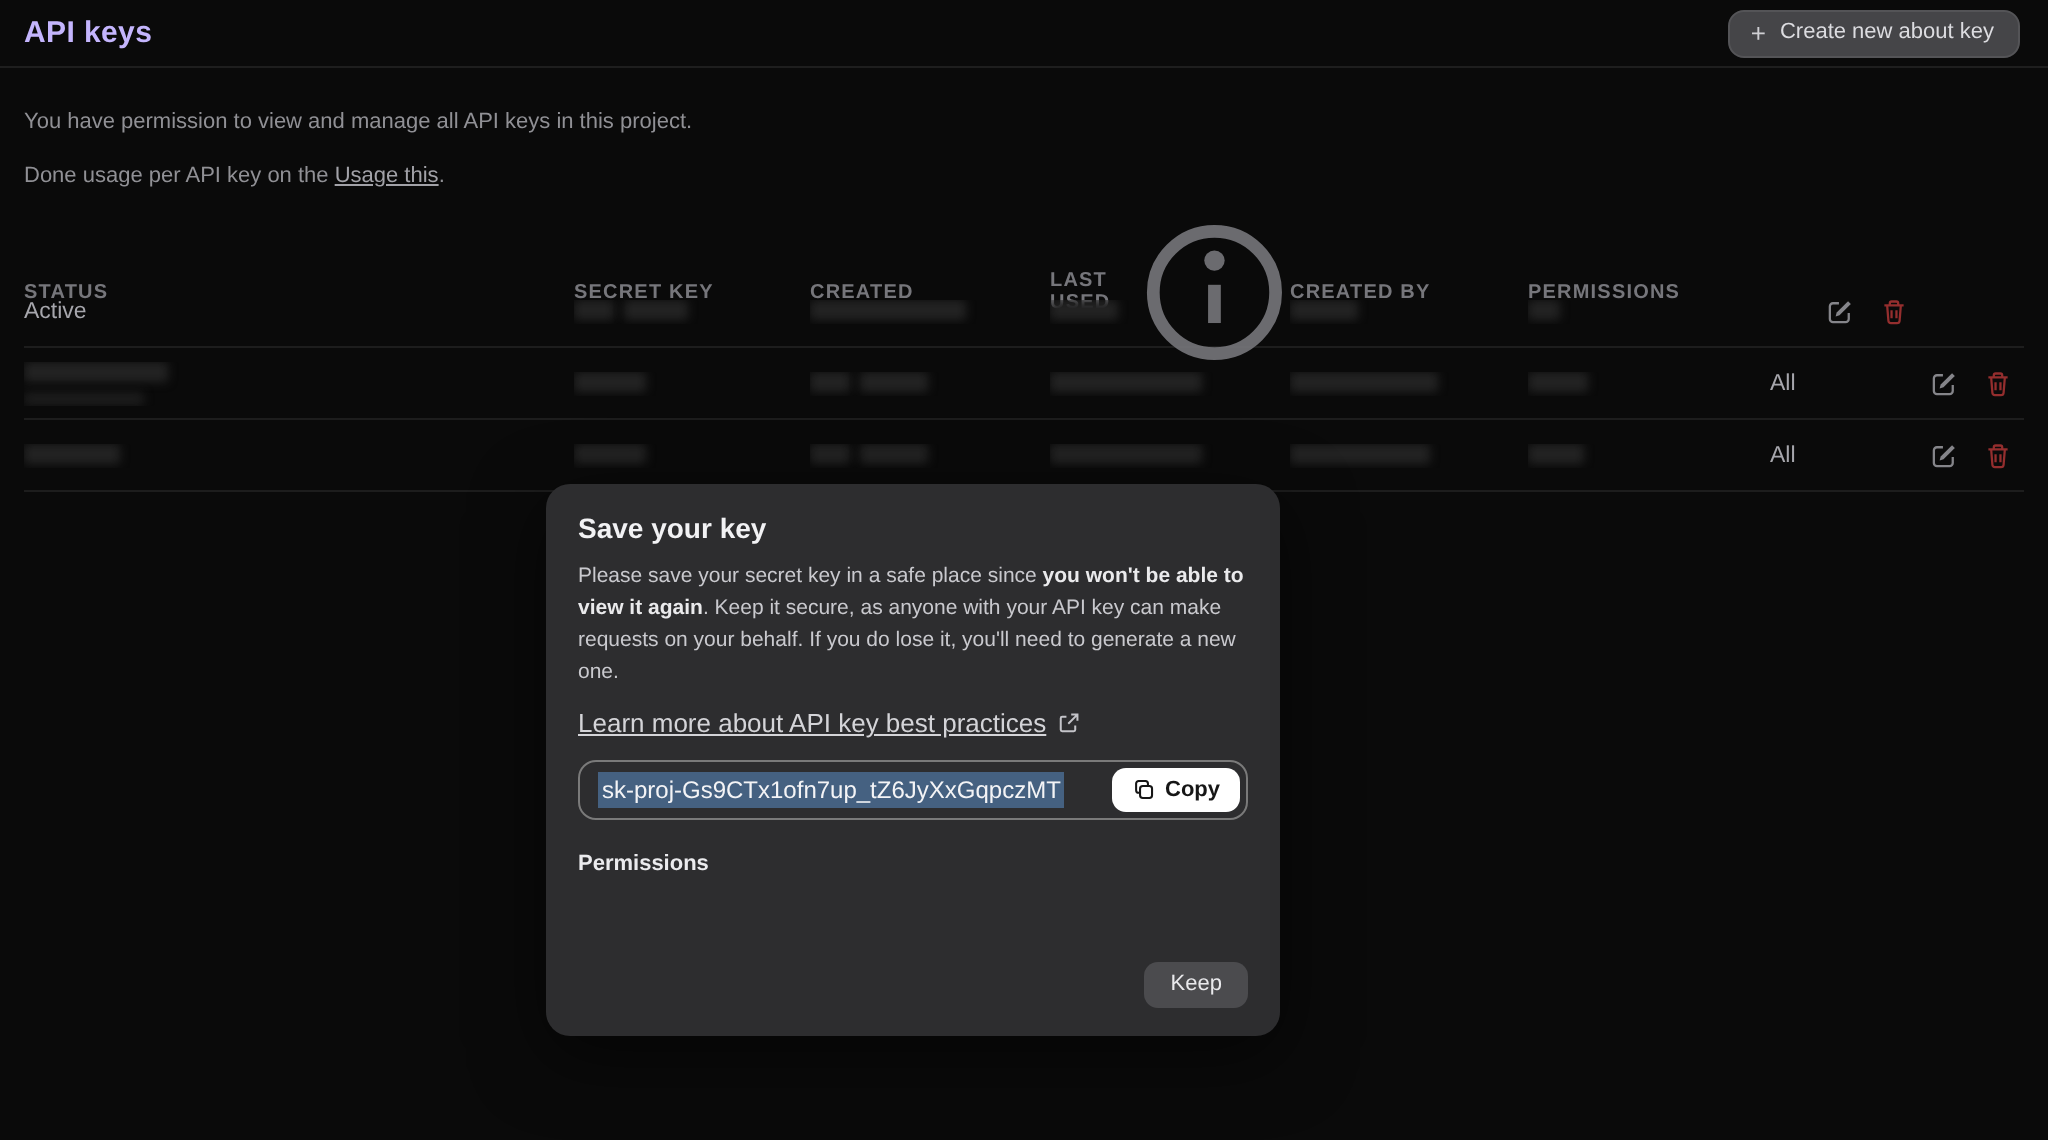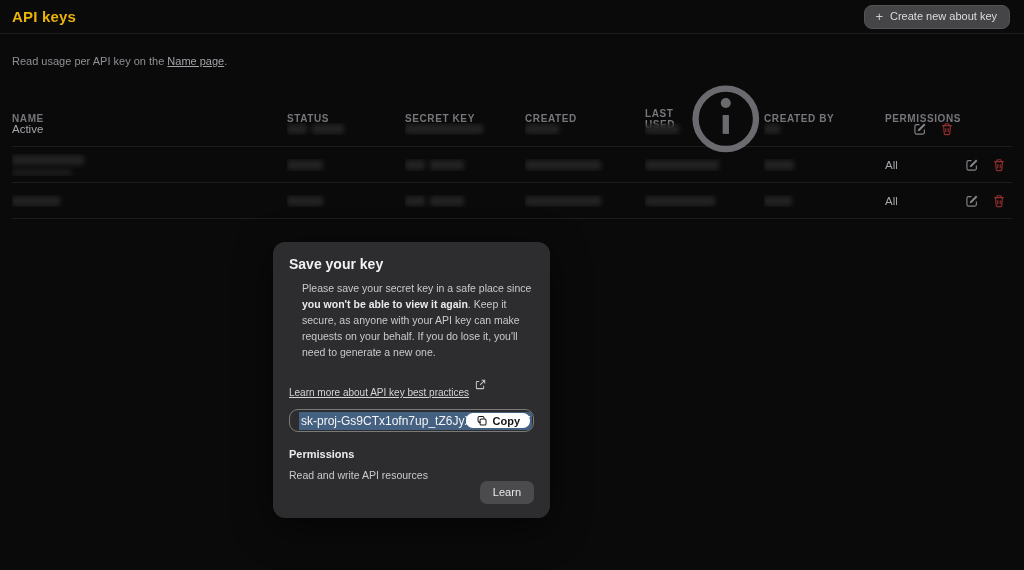--- a/index.html
+++ b/index.html
@@ -9,21 +9,21 @@
     font-family:"Liberation Sans", sans-serif;
     color:#a6a6ac;
     position:relative;
     overflow:hidden;
   }
   
   .page-header {
     height:34px; display:flex; align-items:center; justify-content:space-between;
     padding:0 14px 0 12px; border-bottom:1px solid #1e1e1e;
   }
-  .page-title { font-size:15px; font-weight:600; color:#eab308; letter-spacing:.2px; }
+  .page-title { font-size:15px; font-weight:600; color:#c4b5fd; letter-spacing:.2px; }
   .create-btn {
     display:flex; align-items:center; gap:7px;
     background:#454548; border:1px solid #545457; border-radius:8px;
     color:#dcdce0; font-size:11px; font-family:inherit;
     padding:4px 12px 5px 10px; cursor:pointer;
   }
   .create-btn .plus { font-size:13px; line-height:1; color:#cfcfd3; }
   
   .main { padding:20px 12px 0 12px; }
   .intro p { font-size:11px; line-height:14px; color:#909095; margin-bottom:13px; white-space:nowrap; }
@@ -47,30 +47,30 @@
     border-radius:2px; filter:blur(2.5px); vertical-align:middle;
   }
   .blur-sub { height:7px; background:#1c1c1c; border-radius:2px; filter:blur(2.5px); margin-top:3px; }
   .actions { display:flex; justify-content:flex-end; align-items:center; gap:13px; padding-right:6px; }
   .icon-btn { background:none; border:none; padding:0; cursor:pointer; color:#85858a; display:flex; }
   .icon-btn.trash { color:#942e2e; }
   .icon-btn svg { width:14px; height:14px; }
   .info-ic { color:#76767b; opacity:.9; }
   
   .modal {
-    position:absolute; left:273px; top:242px; width:277px; height:276px;
+    position:absolute; left:273px; top:242px; width:367px; height:276px;
     background:#2d2d2f; border-radius:12px; z-index:10;
     box-shadow:0 10px 36px rgba(0,0,0,.55);
     padding:14px 16px; display:flex; flex-direction:column;
   }
   .modal h2 { font-size:14px; font-weight:700; color:#f2f2f4; }
-  .mbody { margin-top:8px; font-size:10.5px; line-height:16px; color:#c9c9ce;margin-left:13px; }
+  .mbody { margin-top:8px; font-size:10.5px; line-height:16px; color:#c9c9ce; }
   .mbody strong { color:#eaeaec; font-weight:700; }
   .mlink-row { margin-top:10px; display:flex; align-items:center; gap:6px; }
-  .mlink-row a { font-size:10px; color:#d4d4d8; text-decoration:underline; cursor:pointer;margin-top:17px; }
+  .mlink-row a { font-size:13px; color:#d4d4d8; text-decoration:underline; cursor:pointer; }
   .mlink-row svg { width:11px; height:11px; color:#c4c4c9; }
   .key-field {
     margin-top:11px; position:relative; height:30px;
     border:1px solid #7a7a7a; border-radius:9px;
     display:flex; align-items:center; padding-left:9px; overflow:hidden;
   }
   .key-sel {
     font-size:12px; color:#f4f4f6; background:#456181;
     white-space:nowrap; padding:2px 2px; letter-spacing:0;
   }
@@ -97,26 +97,26 @@
   <header class="page-header">
     <h1 class="page-title">API keys</h1>
     <button class="create-btn">
       <span class="plus">+</span>
       <span>Create new about key</span>
     </button>
   </header>
 
   <main class="main">
     <div class="intro">
-      <p><span>Read usage per API key on the </span><a>Name page</a><span>.</span></p>
+      <p>You have permission to view and manage all API keys in this project.</p>
+      <p><span>Done usage per API key on the </span><a>Usage this</a><span>.</span></p>
     </div>
 
     <div class="table">
       <div class="grid thead">
-        <div class="th">Name</div>
         <div class="th">Status</div>
         <div class="th">Secret key</div>
         <div class="th">Created</div>
         <div class="th">
           <span>Last used</span>
           <svg class="info-ic" viewBox="0 0 12 12" fill="none" stroke="currentColor" stroke-width="1">
               <circle cx="6" cy="6" r="4.8"></circle>
               <path d="M6 5.4v3"></path>
               <circle cx="6" cy="3.5" r=".8" fill="currentColor" stroke="none"></circle>
             </svg>
@@ -243,19 +243,18 @@
       <span class="key-sel">sk-proj-Gs9CTx1ofn7up_tZ6JyXxGqpczMT</span>
       <button class="copy-btn">
         <svg viewBox="0 0 14 14" fill="none" stroke="currentColor" stroke-width="1.2">
             <rect x="4.7" y="4.7" width="7" height="7" rx="1.6"></rect>
             <path d="M9.3 4.5V3.2a1.5 1.5 0 0 0-1.5-1.5H3.9a1.5 1.5 0 0 0-1.5 1.5v3.9a1.5 1.5 0 0 0 1.5 1.5h1.3"></path>
           </svg>
         <span>Copy</span>
       </button>
     </div>
     <div class="perm-label">Permissions</div>
-    <div class="perm-value">Read and write API resources</div>
     <div class="done-row">
-      <button class="done-btn">Learn</button>
+      <button class="done-btn">Keep</button>
     </div>
   </div>
 
 </div>
 
 </body></html>

